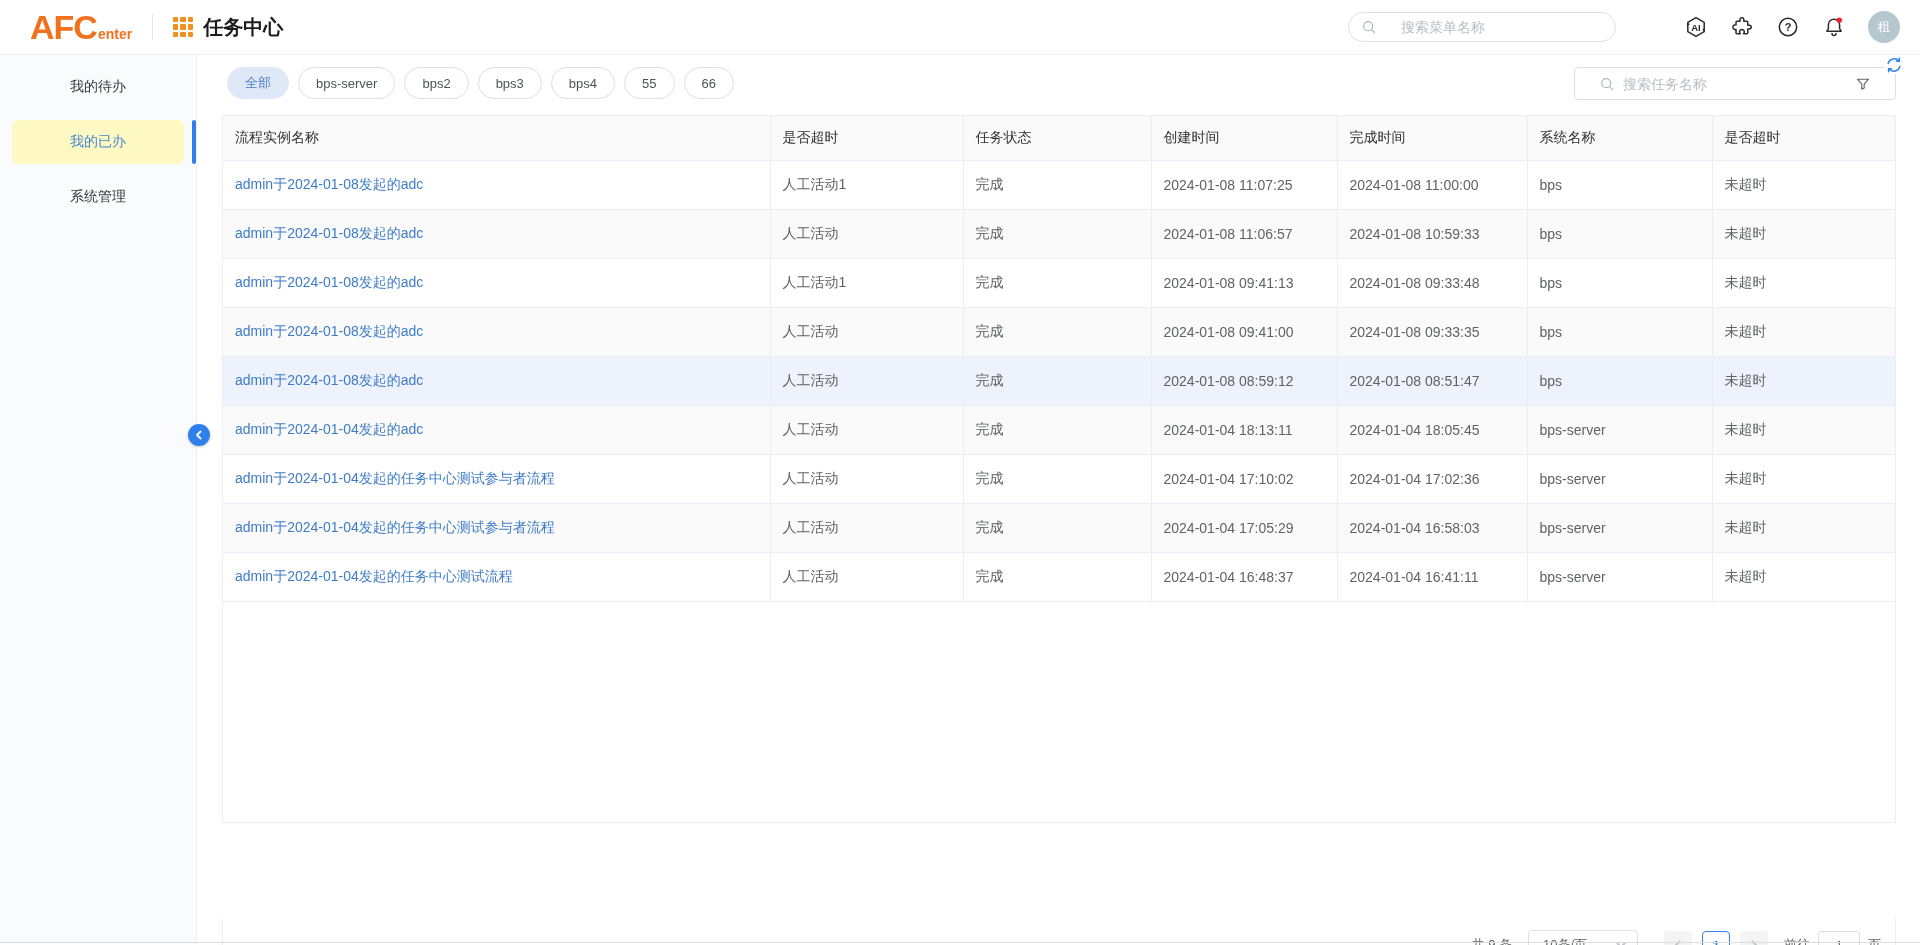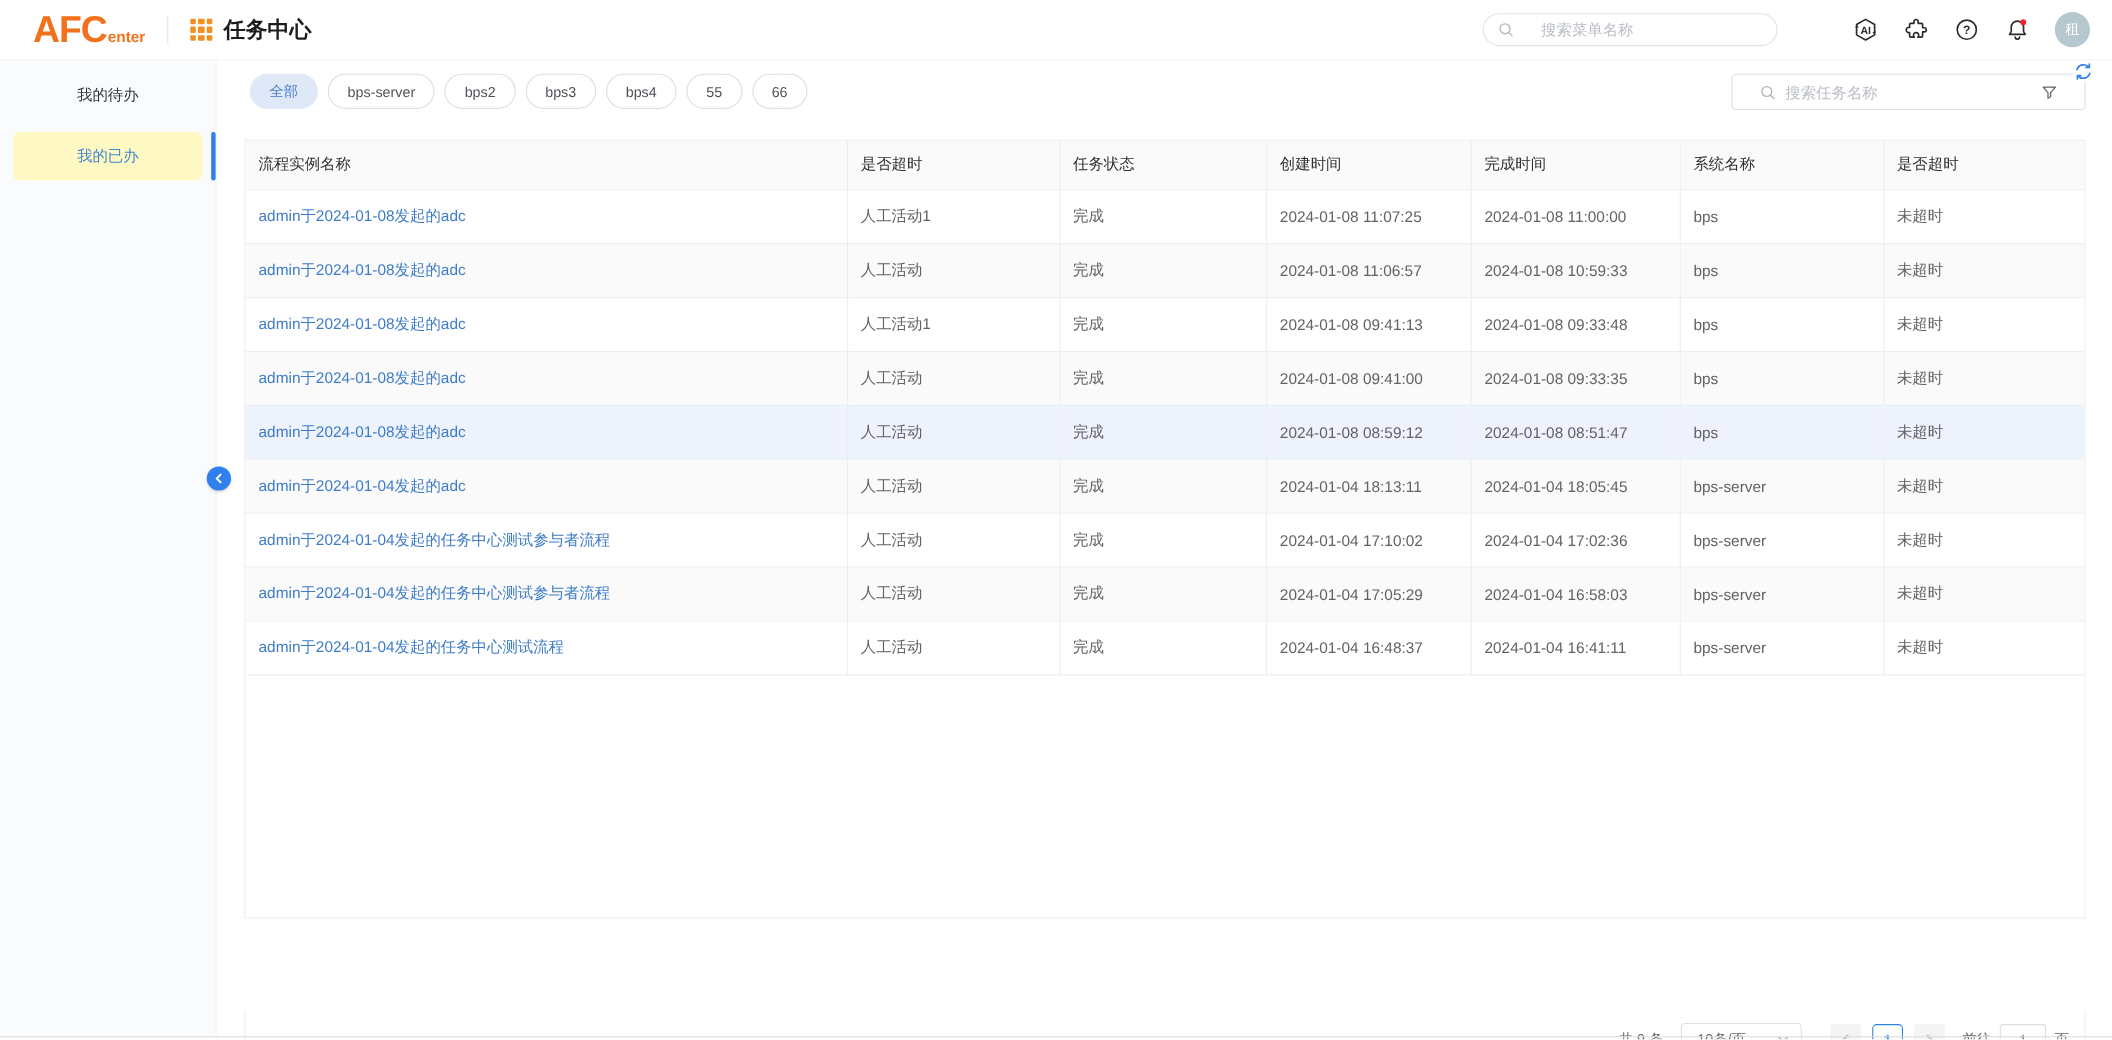--- a/index.html
+++ b/index.html
@@ -57,21 +57,21 @@
                  border:1px solid #dcdfe6; border-radius:4px; background:#fff;
                  display:flex; align-items:center; padding:0 24px; }
   .task-search input { border:none; outline:none; flex:1; margin:0 8px; font-size:14px; color:#333;
                        background:transparent; font-family:inherit; }
   .task-search input::placeholder { color:#b9bdc4; }
   .funnel-btn { cursor:pointer; display:flex; align-items:center; }
   .refresh-btn { position:absolute; right:17px; top:1px; cursor:pointer; z-index:4; background:#fff; }
 
   
   .panel { position:absolute; left:25px; right:24px; top:60px; height:708px;
-           border:1px solid #ebeef5; background:#fff; overflow:hidden;margin-top:12px; }
+           border:1px solid #ebeef5; background:#fff; overflow:hidden; }
   table { width:100%; border-collapse:collapse; table-layout:fixed; }
   th, td { text-align:left; padding:0 12px; font-size:14px; overflow:hidden; white-space:nowrap;
            text-overflow:ellipsis; }
   thead th { height:44px; background:#fafafa; color:#303133; font-weight:normal;
              border-bottom:1px solid #ebeef5; border-right:1px solid #ebeef5; }
   thead th:last-child { border-right:none; }
   tbody td { height:49px; color:#606266; border-bottom:1px solid #ebeef5; border-right:1px solid #ebeef5; }
   tbody td:last-child { border-right:none; }
   tbody tr:nth-child(even) { background:#fafafa; }
   tbody tr.hl { background:#edf2fc; }
@@ -158,20 +158,21 @@
 
       <div class="avatar">
         <span>租</span>
       </div>
     </div>
   </div>
 
   <div class="sidebar" id="sidebar">
       <div class="side-item">我的待办</div>
       <div class="side-item active">我的已办</div>
+      <div class="side-item">系统管理</div>
     </div>
 
   <div class="collapse-btn">
     <svg width="12" height="12" viewBox="0 0 12 12">
       <polyline points="7.5,2.5 4,6 7.5,9.5" fill="none" stroke="#fff" stroke-width="1.8" stroke-linecap="round" stroke-linejoin="round"></polyline>
     </svg>
   </div>
 
   <div class="main">
 

